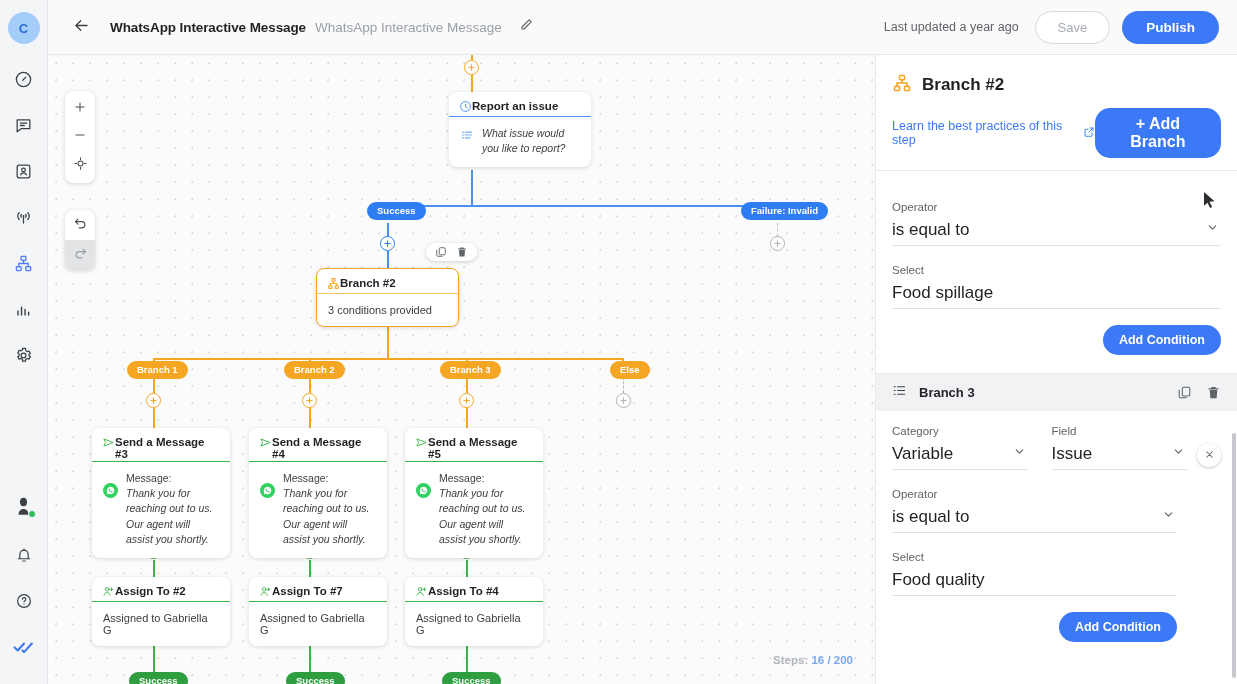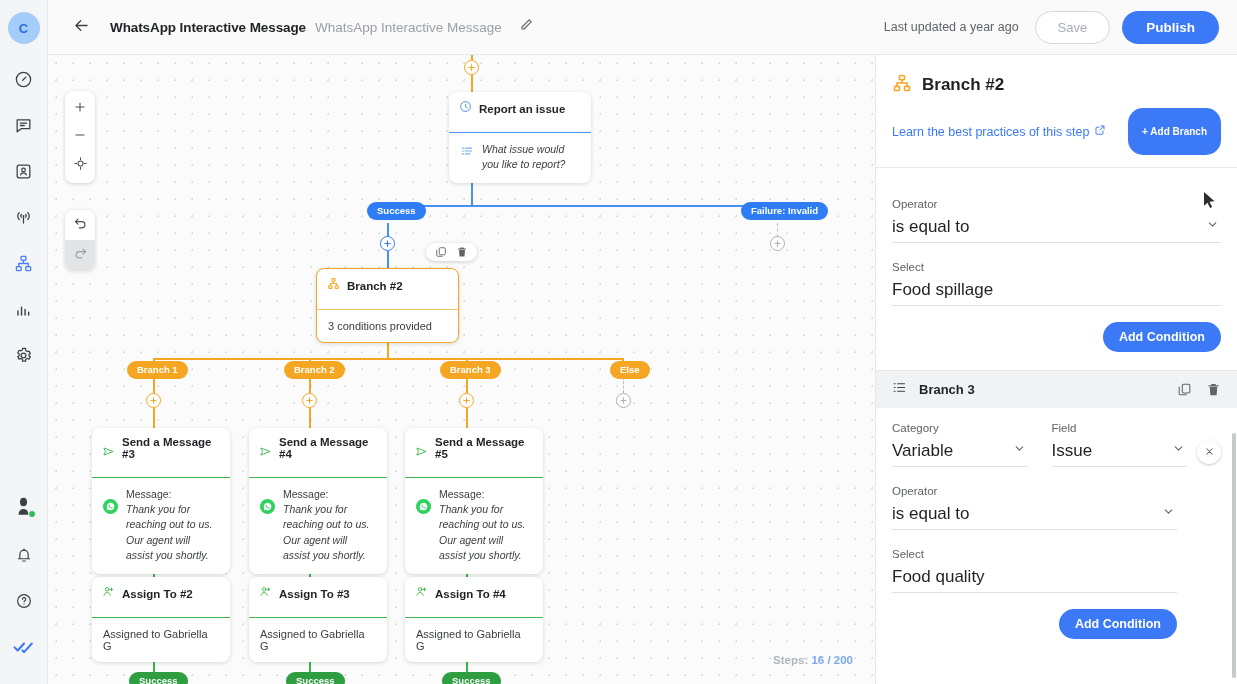--- a/index.html
+++ b/index.html
@@ -88,22 +88,22 @@
   .hist-ctrl div { width: 30px; height: 30px; display:flex; align-items:center; justify-content:center; color:#4a4f55; cursor:pointer;}
   .hist-ctrl .disabled { background: #e3e4e6; color: #9aa0a6; }
 
   
   .node {
     position: absolute; background: #fff; border-radius: 8px;
     box-shadow: 0 1px 4px rgba(0,0,0,.14);
     overflow: hidden;
   }
   .node-head {
-    display: flex; align-items: flex-end; gap: 7px;
-    padding: 8px 10px 17px 10px; font-size: 11.5px; font-weight: 700; color: #1f2124;
+    display: flex; align-items: flex-start; 
+    padding: 8px 10px 1px 10px; font-size: 11.5px; font-weight: 700; color: #1f2124;
   }
   .node-body { padding: 9px 11px 11px 11px; display: flex; gap: 8px; align-items: flex-start; }
   .node-blue .node-head { border-bottom: 1.5px solid #4a90f0; }
   .node-green .node-head { border-bottom: 1.5px solid #3bb54a; }
   .node-amber { border: 1.5px solid #f5a623; }
   .node-amber .node-head { border-bottom: 1.5px solid #f5c46b; }
   .msg-text { font-size: 10.5px; font-style: italic; color: #3c4043; line-height: 1.45; }
   .msg-label { font-size: 10.5px; color: #3c4043; line-height: 1.45; font-style: normal; }
   .cond-text { font-size: 11px; color: #3c4043; }
   .assign-text { font-size: 11px; color: #3c4043; }
@@ -161,21 +161,21 @@
   }
   .panel-head { padding: 18px 16px 0 16px; }
   .panel-title-row { display: flex; align-items: center; gap: 10px; }
   .panel-title { font-size: 17px; font-weight: 700; color: #1f2124; }
   .panel-links { display: flex; align-items: center; margin-top: 11px; }
   .panel-link {
     font-size: 12.5px; color: #3b79f6; cursor: pointer; display:flex; align-items:center; gap:5px;
   }
   .btn-addbranch {
     margin-left: auto; background: #3b79f6; color: #fff; border: none;
-    border-radius: 15px; padding: 18px 14px; font-size: 10px; font-weight: 600;
+    border-radius: 15px; padding: 7px 14px; font-size: 16px; font-weight: 600;
     cursor: pointer; font-family: inherit;
   }
   .panel-desc {
     margin-top: 11px; font-size: 12.5px; color: #3c4043; line-height: 1.5;
   }
   .panel-divider { height:1px; background:#e9eaec; margin: 12px 0 0 0; }
 
   .cond-block { padding: 0 16px; }
   .cond-partial { padding: 10px 16px 0 16px; }
   .field-row { display: flex; gap: 24px; }
@@ -634,21 +634,21 @@
 
     <div class="node node-green" style="left:201px; top:522px; width:138px;">
       <div class="node-head">
         <span>
           <svg width="13" height="13" viewBox="0 0 24 24" fill="none" stroke="#3bb54a" stroke-width="1.7" stroke-linecap="round">
               <circle cx="9.5" cy="8" r="3.3"></circle>
               <path d="M3.8 19c.6-3.2 2.9-5 5.7-5s5.1 1.8 5.7 5"></path>
               <path d="M17.5 5.5v5M15 8h5"></path>
             </svg>
         </span>
-        <span>Assign To #3</span>
+        <span>Assign To #7</span>
       </div>
       <div class="node-body" style="padding:10px 11px;">
         <span class="assign-text">Assigned to Gabriella G</span>
       </div>
     </div>
 
     <div class="node node-green" style="left:357px; top:522px; width:138px;">
       <div class="node-head">
         <span>
           <svg width="13" height="13" viewBox="0 0 24 24" fill="none" stroke="#3bb54a" stroke-width="1.7" stroke-linecap="round">

